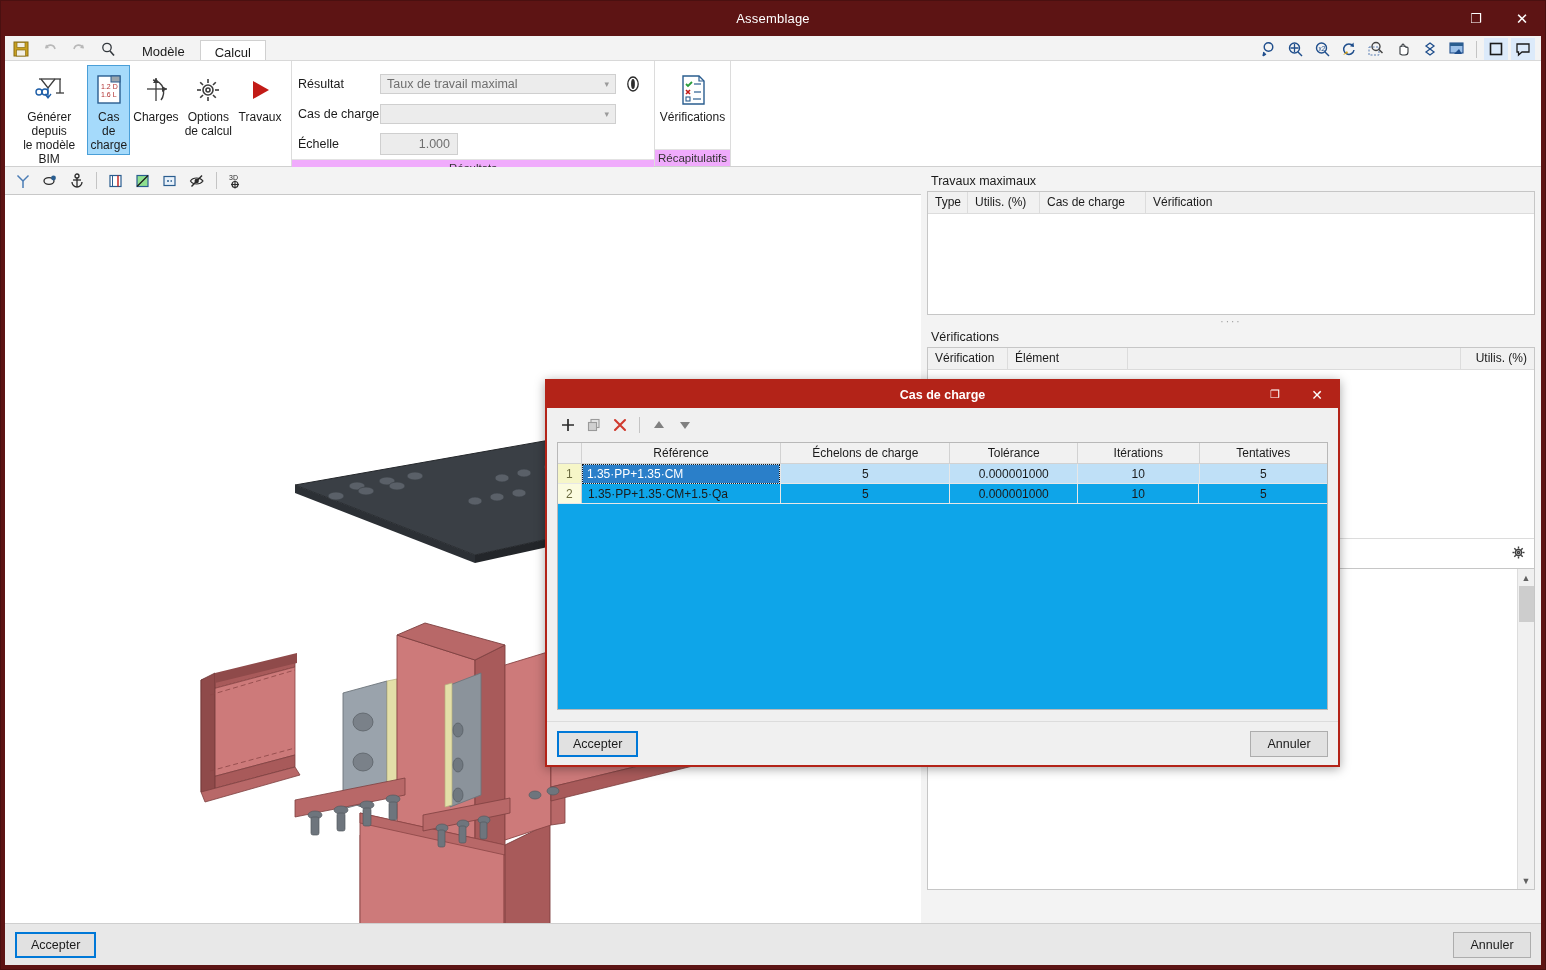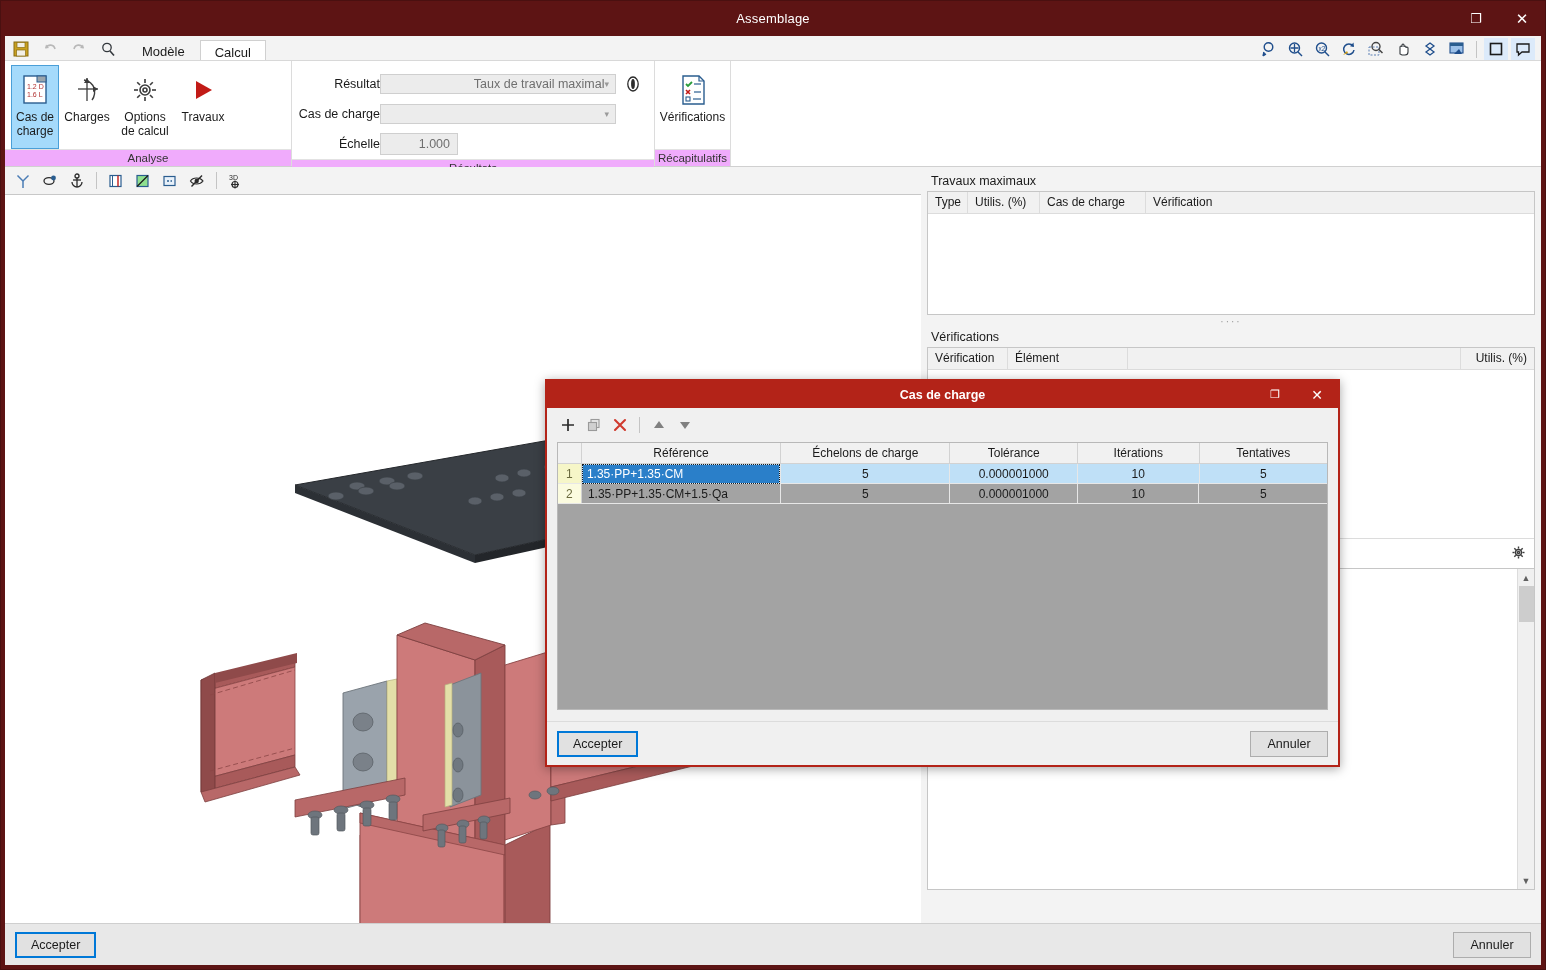--- a/index.html
+++ b/index.html
@@ -76,21 +76,21 @@
   .bigbtn {
     width: 72px; min-height: 84px; display: flex; flex-direction: column; align-items: center;
     padding: 4px 2px 2px; cursor: default; border: 1px solid transparent;
   }
   .bigbtn.sel { background: #a5dafb; border-color: #4a9fd8; }
   .bigbtn .ic { height: 40px; display: flex; align-items: center; justify-content: center; }
   .bigbtn .lbl { font-size: 12px; line-height: 14px; text-align: center; color: #1b1b1b; }
 
   
   .res-rows { padding: 8px 8px 0 6px; }
-  .res-row { display: flex; align-items: center; height: 30px; text-align: right; }
+  .res-row { display: flex; align-items: center; height: 30px; }
   .res-lbl { width: 82px; font-size: 12.5px; color: #1b1b1b; }
   .combo {
     width: 236px; height: 20px; background: #ececec; border: 1px solid #cfcfcf;
     display: flex; align-items: center; padding: 0 2px 0 6px;
     font-size: 12.5px; color: #6f6f6f; position: relative;
   }
   .combo .cv { flex: 1; overflow: hidden; white-space: nowrap; }
   .combo .arrow { color: #9a9a9a; font-size: 9px; padding-right: 4px; }
   .numfield {
     width: 78px; height: 22px; background: #ececec; border: 1px solid #cfcfcf;
@@ -193,21 +193,21 @@
   .modal-wb { position: absolute; right: 0; top: 0; height: 27px; display: flex; }
   .mwb { width: 42px; height: 27px; display: flex; align-items: center; justify-content: center;
     color: #fff; font-size: 14px; cursor: default; }
   .mwb.sq { font-size: 11px; }
   .modal-tools {
     height: 30px; display: flex; align-items: center; gap: 4px; padding: 4px 0 0 10px;
   }
   .mt-ic { width: 22px; height: 22px; display: flex; align-items: center; justify-content: center; cursor: default; }
   .mt-sep { width: 1px; height: 16px; background: #c4c4c4; margin: 0 4px; }
   .dtable {
-    margin: 4px 10px 0; height: 268px; background: #a3a3a3; border: 1px solid #b8b8b8;
+    margin: 4px 10px 0; height: 268px; background: #0ea5e9; border: 1px solid #b8b8b8;
     overflow: hidden;
   }
   .dt-head { display: flex; height: 21px; background: #f1f1f1; border-bottom: 1px solid #d2d2d2; }
   .dt-h {
     font-size: 12px; color: #1b1b1b; display: flex; align-items: center; justify-content: center;
     border-right: 1px solid #d2d2d2;
   }
   .dt-row { display: flex; height: 20px; border-bottom: 1px solid #e7e7e7; }
   .dt-row.sel { background: #bfe0f7; }
   .dt-c { font-size: 12px; color: #1b1b1b; display: flex; align-items: center; border-right: 1px solid #e7e7e7; }
@@ -272,20 +272,35 @@
       <div class="tabstrip">
         <div class="tab">Modèle</div>
         <div class="tab active">Calcul</div>
       </div>
     </div>
 
     <div class="ribbon-body">
 
       <div class="rgroup" style="width:287px">
         <div class="rgroup-content">
+          <div class="bigbtn" style="width:86px">
+            <div class="ic">
+              <svg width="36" height="34" viewBox="0 0 36 34">
+                <path d="M8 6 L30 6" stroke="#3c3c3c" stroke-width="1.3"></path>
+                <path d="M10 6 L17 15 L24 6" stroke="#3c3c3c" stroke-width="1.3" fill="none"></path>
+                <path d="M29 6 L29 20" stroke="#3c3c3c" stroke-width="1.3"></path>
+                <path d="M25 20 L33 20" stroke="#3c3c3c" stroke-width="1.3"></path>
+                <circle cx="8" cy="19" r="3" stroke="#1f5fa8" stroke-width="1.4" fill="none"></circle>
+                <circle cx="14" cy="19" r="3" stroke="#1f5fa8" stroke-width="1.4" fill="none"></circle>
+                <path d="M17 15 L17 24 M14 21 L17 25 L20 21" stroke="#1f5fa8" stroke-width="1.3" fill="none"></path>
+              </svg>
+            </div>
+            <div class="lbl">Générer depuis</div>
+            <div class="lbl">le modèle BIM</div>
+          </div>
 
           <div class="bigbtn sel" style="width:48px">
             <div class="ic">
               <svg width="30" height="34" viewBox="0 0 30 34">
                 <rect x="4" y="3" width="22" height="27" fill="#ffffff" stroke="#2a5d8f" stroke-width="1.4"></rect>
                 <rect x="17" y="3" width="9" height="6" fill="#9aa5ad" stroke="#2a5d8f" stroke-width="1"></rect>
                 <text x="7" y="16" font-size="7" fill="#b03030" font-family="Liberation Sans, sans-serif">1.2 D</text>
                 <text x="7" y="24" font-size="7" fill="#b03030" font-family="Liberation Sans, sans-serif">1.6 L</text>
               </svg>
             </div>

